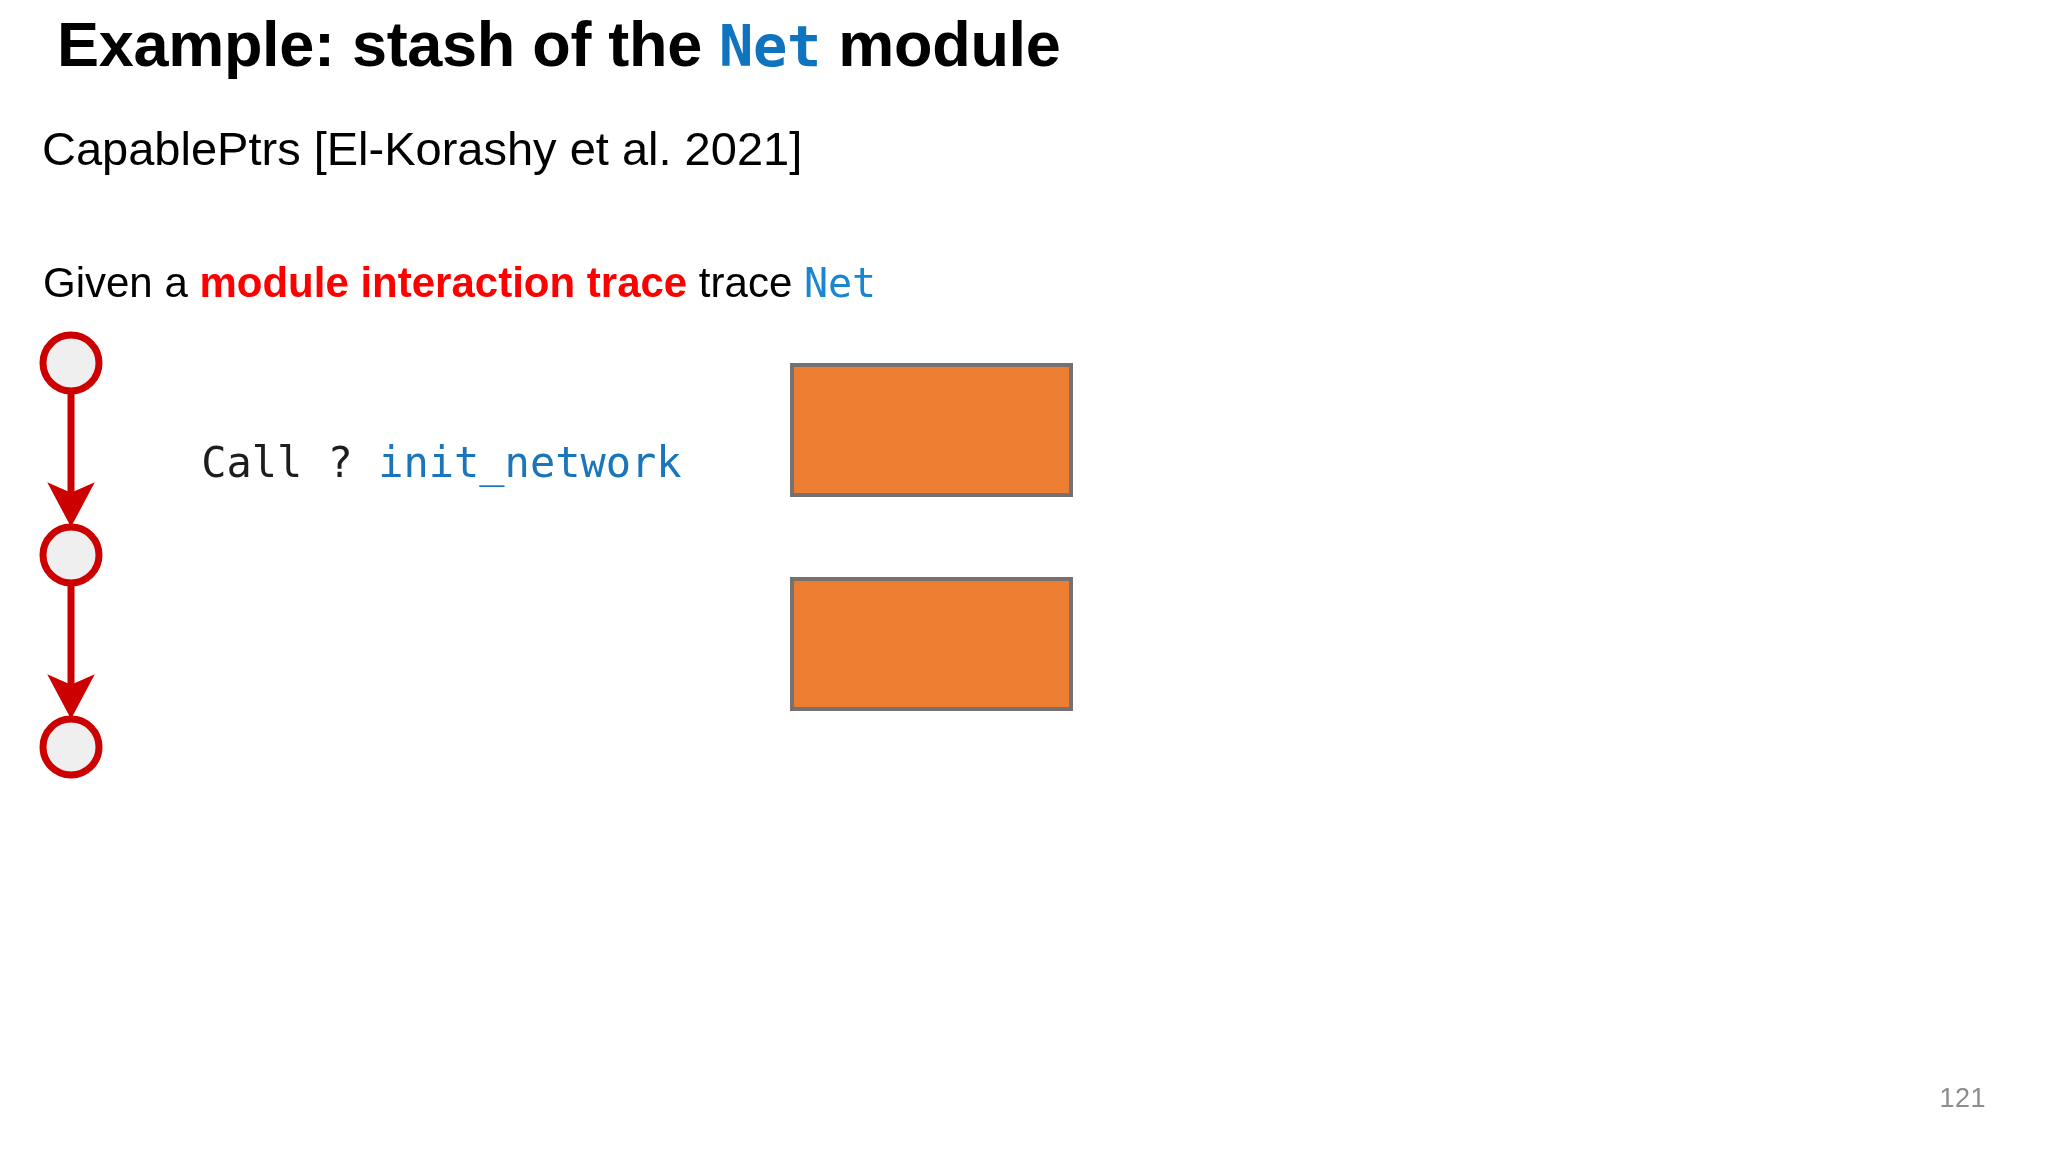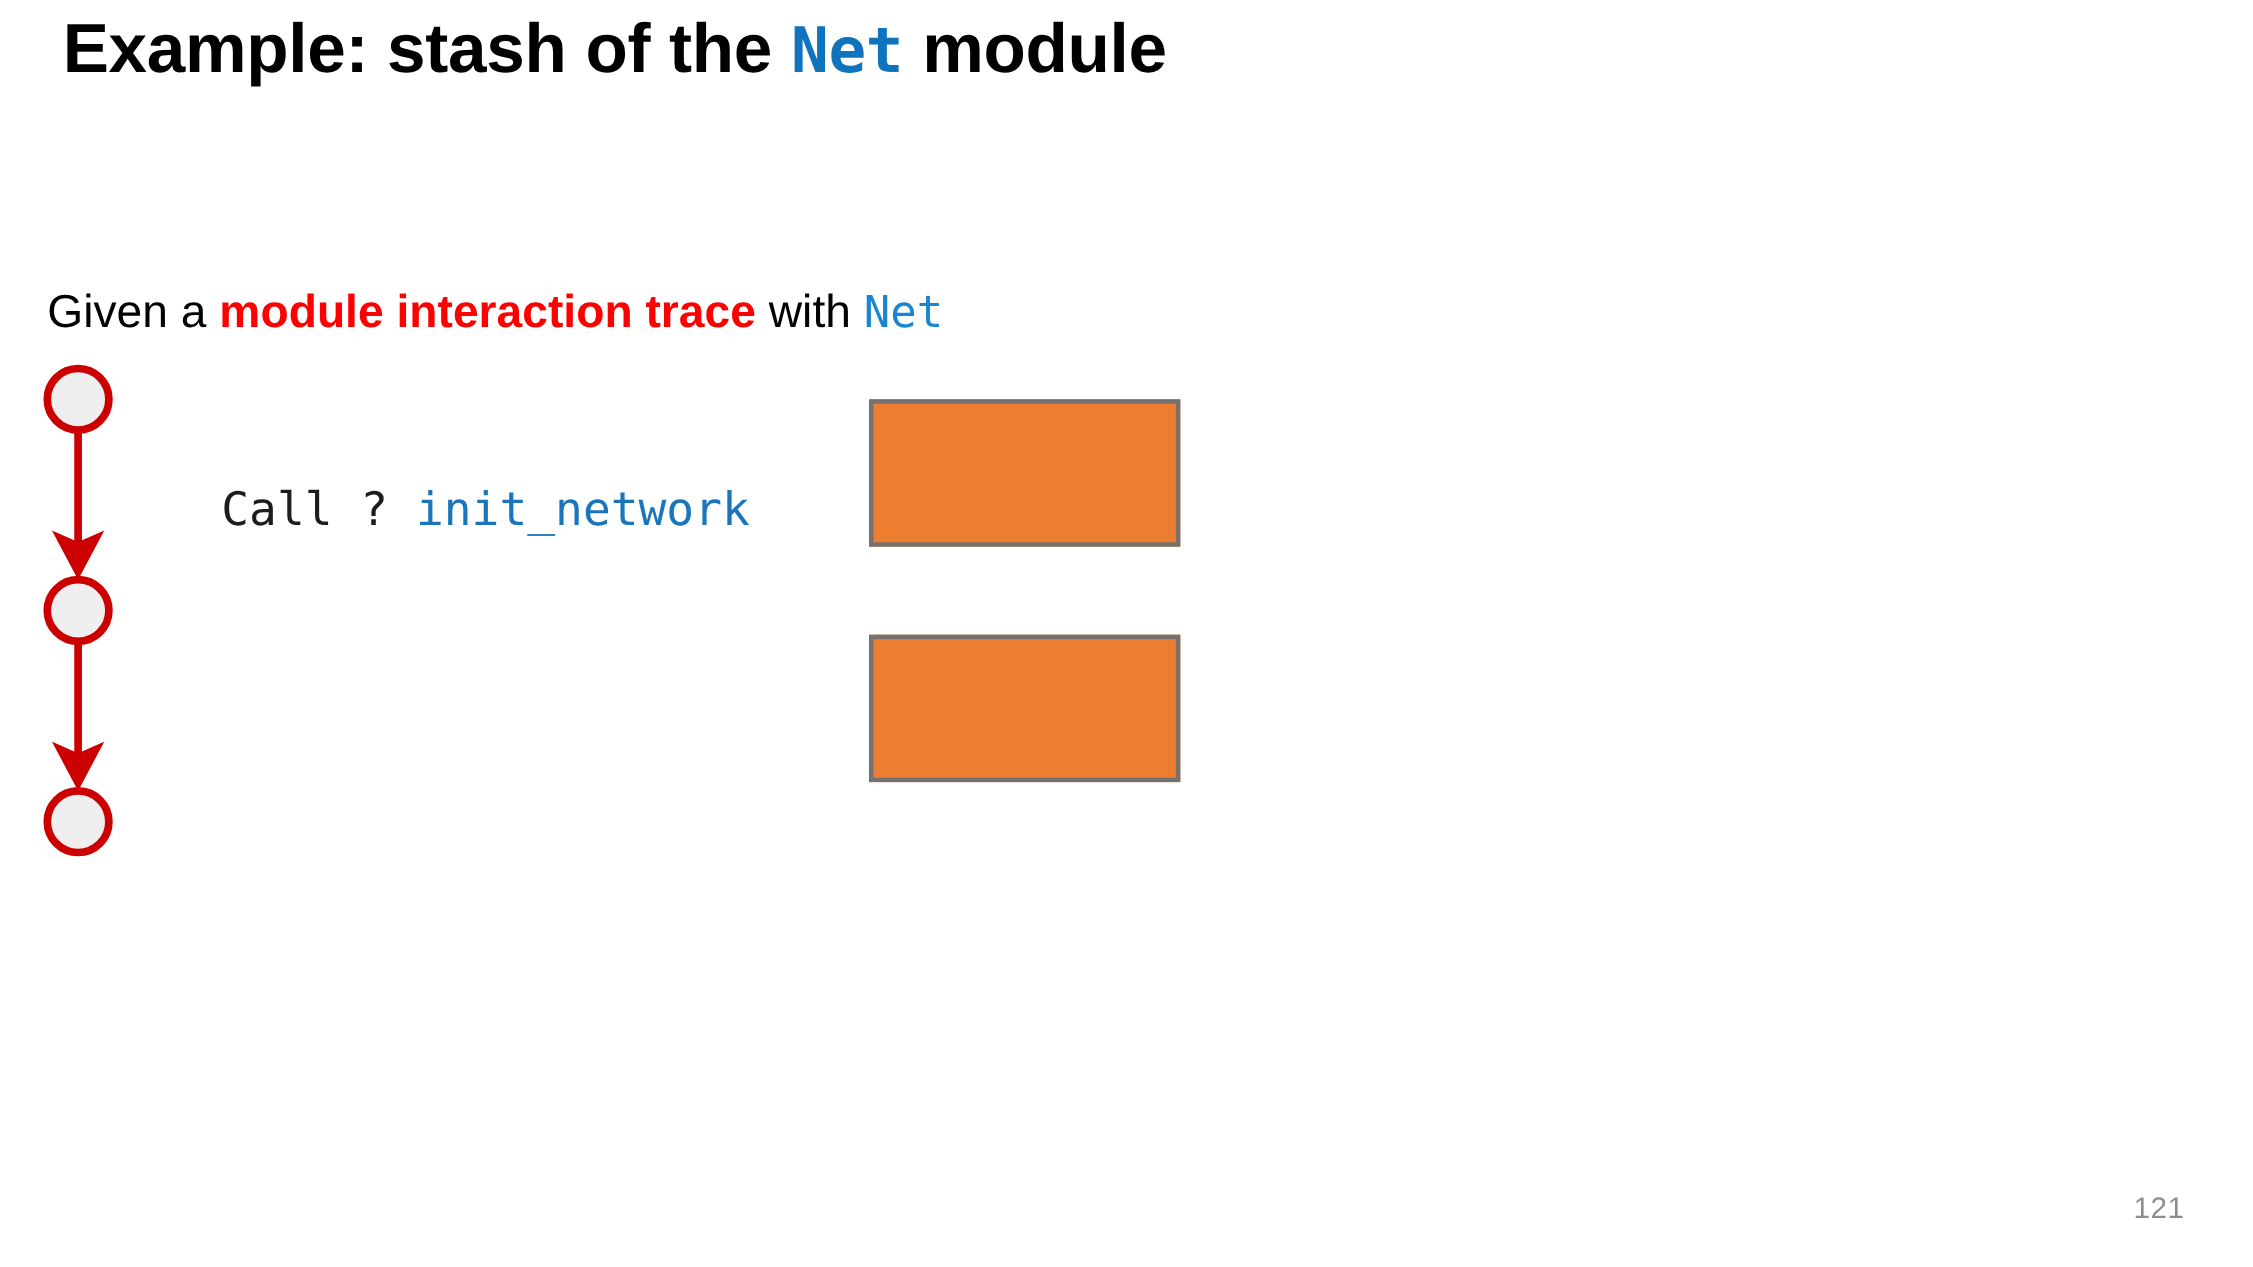--- a/index.html
+++ b/index.html
@@ -117,23 +117,24 @@
 </style>
 </head>
 <body>
 
 <div id="slide">
 
   <div class="title">
     <span>Example: stash of the </span><span class="mono">Net</span><span> module</span>
   </div>
 
+  <div class="subtitle">CapablePtrs [El-Korashy et al. 2021]</div>
 
   <div class="bodyline">
-    <span>Given a </span><span class="emph">module interaction trace</span><span> with </span><span class="mono">Net</span>
+    <span>Given a </span><span class="emph">module interaction trace</span><span> trace </span><span class="mono">Net</span>
   </div>
 
   <svg id="trace" viewBox="0 0 2048 1152">
     <defs>
       <marker id="arrowhead" markerWidth="8" markerHeight="8" refX="5.4" refY="4" orient="auto" markerUnits="strokeWidth">
         <path d="M0,0.6 L6.4,4 L0,7.4 L1.5,4 Z" fill="#cc0000"></path>
       </marker>
     </defs>
 
     <line x1="71" y1="391" x2="71" y2="520" stroke="#cc0000" stroke-width="7" marker-end="url(#arrowhead)"></line>

